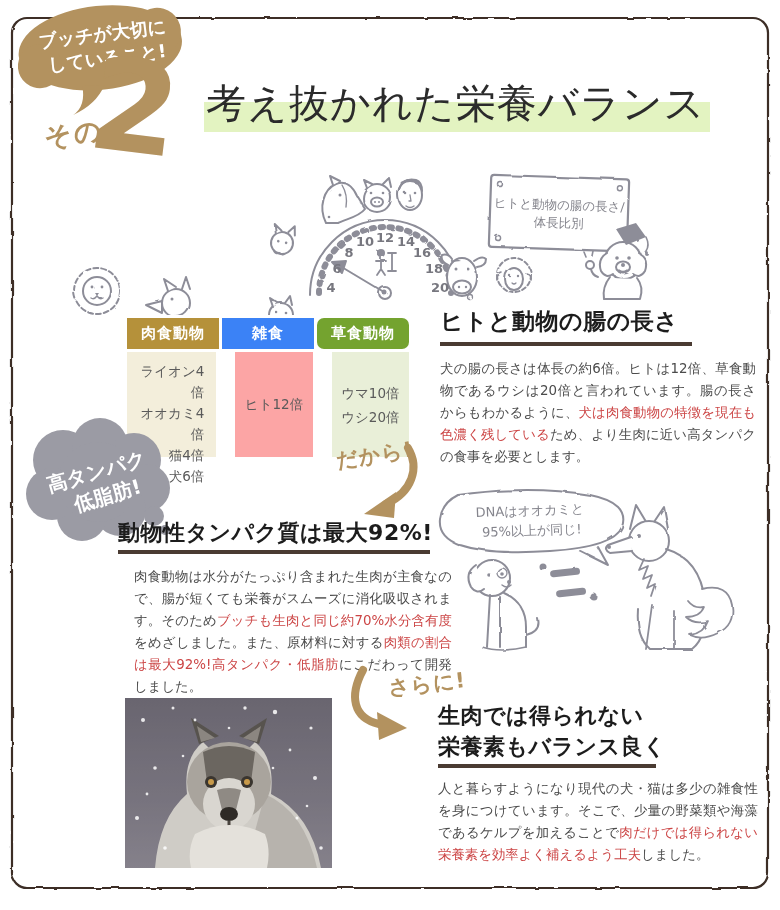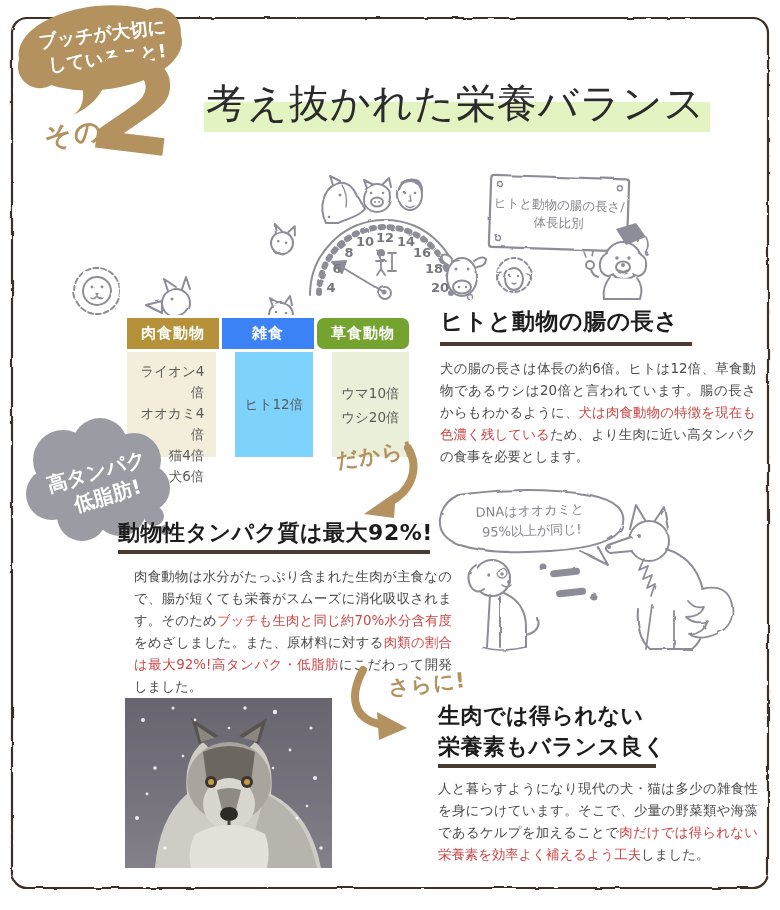--- a/index.html
+++ b/index.html
@@ -21,21 +21,21 @@
   
   .chart-table{left:127px;top:318px;width:282px;}
   .chart-table .hdr-row{display:flex;gap:3px;}
   .chart-table .hdr{flex:1;height:31px;display:flex;align-items:center;justify-content:center;
        color:#fff;font-size:15px;font-weight:bold;letter-spacing:1px;}
   .hdr.c1{background:#b5913a;} .hdr.c2{background:#3b82f6;} .hdr.c3{background:#74a32f;border-radius:7px;}
   .chart-table .body-row{display:flex;gap:19px;margin-top:3px;}
   .chart-table .cell{flex:1;height:105px;font-size:13.5px;color:#5a5a5a;display:flex;
        flex-direction:column;justify-content:flex-start;padding-top:9px;box-sizing:border-box;}
   .cell.c1{background:#f3eedb;text-align:right;padding-right:12px;line-height:21px;}
-  .cell.c2{background:#7dd3fc;text-align:center;justify-content:center;padding-top:0;}
+  .cell.c2{background:#fca5a5;text-align:center;justify-content:center;padding-top:0;}
   .cell.c3{background:#e9efd8;text-align:center;justify-content:center;padding-top:0;line-height:24px;}
 
   
   .sec-heading{font-weight:bold;color:#1c1c1c;letter-spacing:0.5px;}
   .rule{background:#4a3b32;height:4px;}
   .body-text{font-size:13.4px;line-height:22px;color:#4b4b4b;text-align:justify;}
   .red{color:#cc4545;}
 
   .sec1-heading{left:440px;top:306px;font-size:23px;}
   .sec1-rule{left:440px;top:342px;width:252px;}

